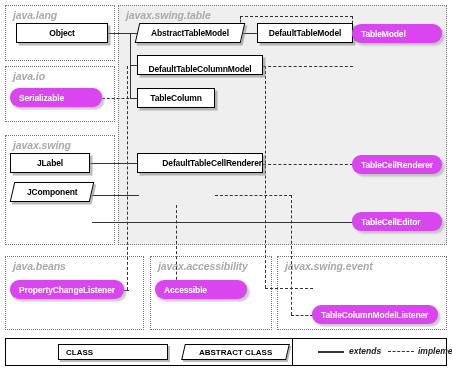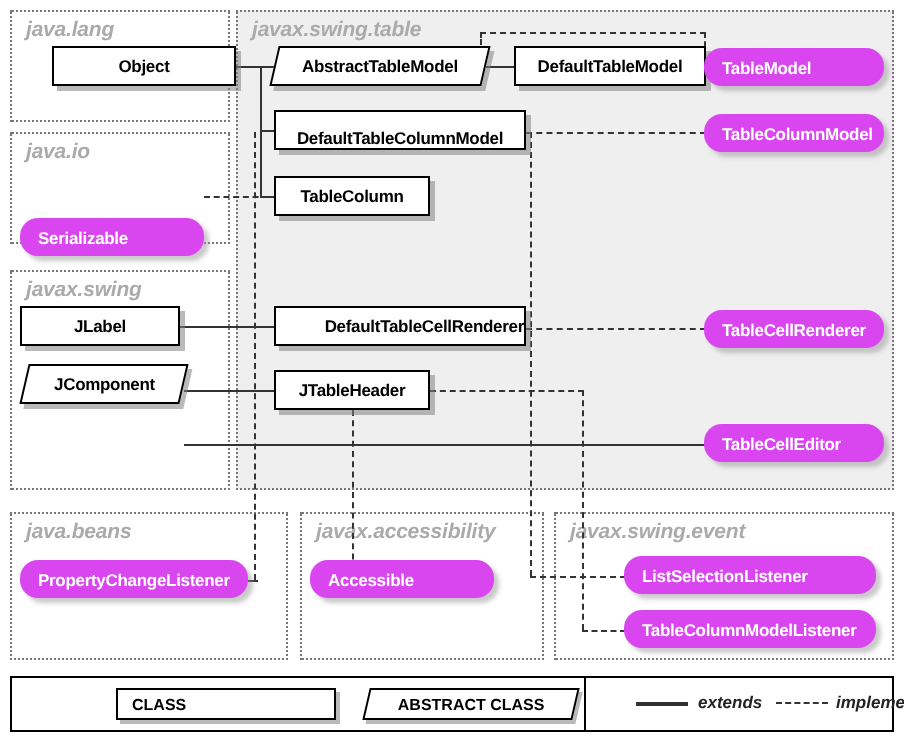--- a/index.html
+++ b/index.html
@@ -195,24 +195,24 @@
     <div class="key-item key-abs">
       <span>ABSTRACT CLASS</span>
     </div>
     <div class="key-sep"></div>
     <div class="key-item key-ext-line"></div>
     <div class="key-item key-ext-txt">extends</div>
     <div class="key-item key-imp-line"></div>
     <div class="key-item key-imp-txt">implements</div>
   </div>
 
-<div class="node cls" style="left: 26px; top: 23px; width: 92px; height: 20px;">
+<div class="node cls" style="left: 16px; top: 23px; width: 92px; height: 20px;">
       <span class="lbl">Object</span>
     </div>
-    <div class="node iface" style="left: 10px; top: 88px; width: 92px; height: 19px; margin-top: 21px;">
+    <div class="node iface" style="left: 10px; top: 88px; width: 92px; height: 19px;">
       <span class="lbl">Serializable</span>
     </div>
     <div class="node cls" style="left: 10px; top: 153px; width: 80px; height: 20px;">
       <span class="lbl">JLabel</span>
     </div>
     <div class="node abs" style="left: 12px; top: 182px; width: 80px; height: 20px;">
       <span class="lbl">JComponent</span>
     </div>
     <div class="node abs" style="left: 137px; top: 23px; width: 106px; height: 20px;">
       <span class="lbl">AbstractTableModel</span>
@@ -222,40 +222,31 @@
     </div>
     <div class="node cls" style="left: 137px; top: 55px; width: 126px; height: 20px; align-items: flex-end;">
       <span class="lbl">DefaultTableColumnModel</span>
     </div>
     <div class="node cls" style="left: 137px; top: 88px; width: 78px; height: 20px;">
       <span class="lbl">TableColumn</span>
     </div>
     <div class="node cls" style="left: 137px; top: 153px; width: 126px; height: 20px; justify-content: flex-end;">
       <span class="lbl">DefaultTableCellRenderer</span>
     </div>
-    <div class="node cls" style="left: 137px; top: 185px; width: 78px; height: 20px;">
-      <span class="lbl">JTableHeader</span>
-    </div>
     <div class="node iface" style="left: 352px; top: 24px; width: 90px; height: 19px;">
       <span class="lbl">TableModel</span>
     </div>
-    <div class="node iface" style="left: 352px; top: 57px; width: 90px; height: 19px;">
-      <span class="lbl">TableColumnModel</span>
-    </div>
     <div class="node iface" style="left: 352px; top: 155px; width: 90px; height: 19px;">
       <span class="lbl">TableCellRenderer</span>
     </div>
     <div class="node iface" style="left: 352px; top: 212px; width: 90px; height: 19px;">
       <span class="lbl">TableCellEditor</span>
     </div>
     <div class="node iface" style="left: 10px; top: 280px; width: 114px; height: 19px;">
       <span class="lbl">PropertyChangeListener</span>
     </div>
     <div class="node iface" style="left: 155px; top: 280px; width: 92px; height: 19px;">
       <span class="lbl">Accessible</span>
     </div>
-    <div class="node iface" style="left: 312px; top: 278px; width: 126px; height: 19px;">
-      <span class="lbl">ListSelectionListener</span>
-    </div>
     <div class="node iface" style="left: 312px; top: 305px; width: 126px; height: 19px;">
       <span class="lbl">TableColumnModelListener</span>
     </div>
   </div>
 
 </body></html>

